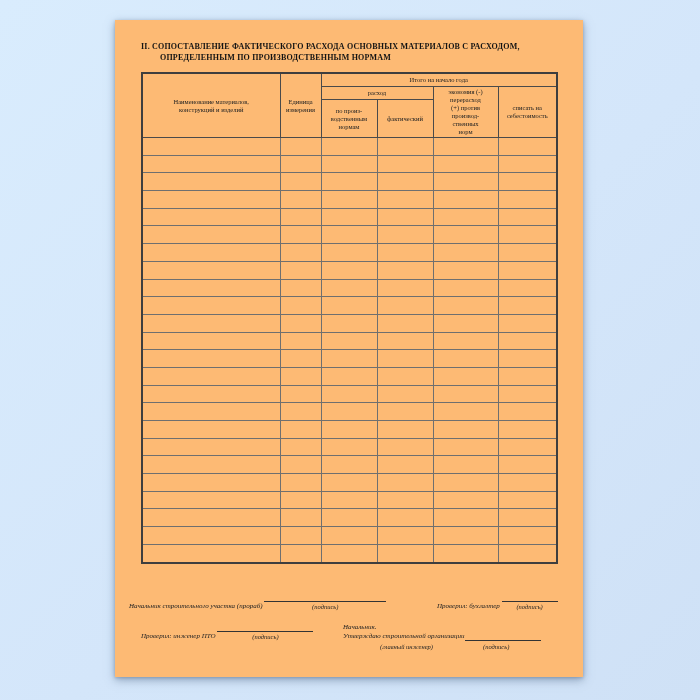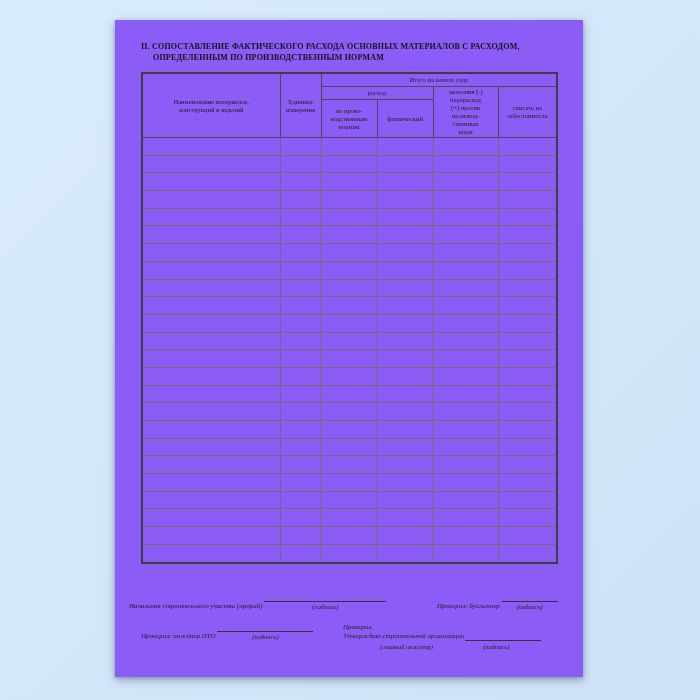--- a/index.html
+++ b/index.html
@@ -3,28 +3,28 @@
 <meta charset="utf-8">
 <style>
   html,body{margin:0;padding:0;}
   body{
     width:700px;height:700px;position:relative;overflow:hidden;
     background:linear-gradient(135deg,#d9ecfd 0%,#d4e6fa 55%,#cfe1f6 100%);
     font-family:"Liberation Serif", serif;
   }
   .paper{
     position:absolute;left:115px;top:20px;width:468px;height:657px;
-    background:#8b5cf6;
+    background:#fdba74;
     box-shadow:0 3px 9px rgba(90,112,140,.55), 0 1px 3px rgba(90,112,140,.4);
   }
   .form-title{
     position:absolute;left:26px;top:21px;width:412px;
     font-weight:bold;font-size:8px;line-height:11px;color:#141414;letter-spacing:.2px;
   }
-  .form-title .t2{margin-left:12px;}
+  .form-title .t2{margin-left:19px;}
 
   table.tbl{
     position:absolute;left:26px;top:52px;
     border-collapse:collapse;table-layout:fixed;
     border:2px solid #3e3e3e;
   }
   .tbl th{
     font-weight:normal;font-size:6.5px;line-height:8px;text-align:center;
     vertical-align:middle;color:#222;border:1px solid #4a4a4a;
     white-space:pre-line;padding:1px 2px;overflow:hidden;
@@ -303,21 +303,21 @@
 
   <div class="sig" style="left:26px;top:603px;">
     <span>Проверил: инженер ПТО</span>
     <span class="blankwrap" style="width:96px;">
       <span class="uline"></span>
       <span class="cap">(подпись)</span>
     </span>
   </div>
 
   <div class="sig" style="left:228px;top:603px;">
-    <div>Проверил.</div>
+    <div>Начальник.</div>
     <div>
       <span>Утверждаю строительной организации</span><span class="uline-solo" style="width:76px;"></span>
     </div>
     <div class="caps-row" style="width:210px;">
       <span class="cap" style="left:37px;">(главный инженер)</span>
       <span class="cap" style="left:140px;">(подпись)</span>
     </div>
   </div>
 
 </div>

